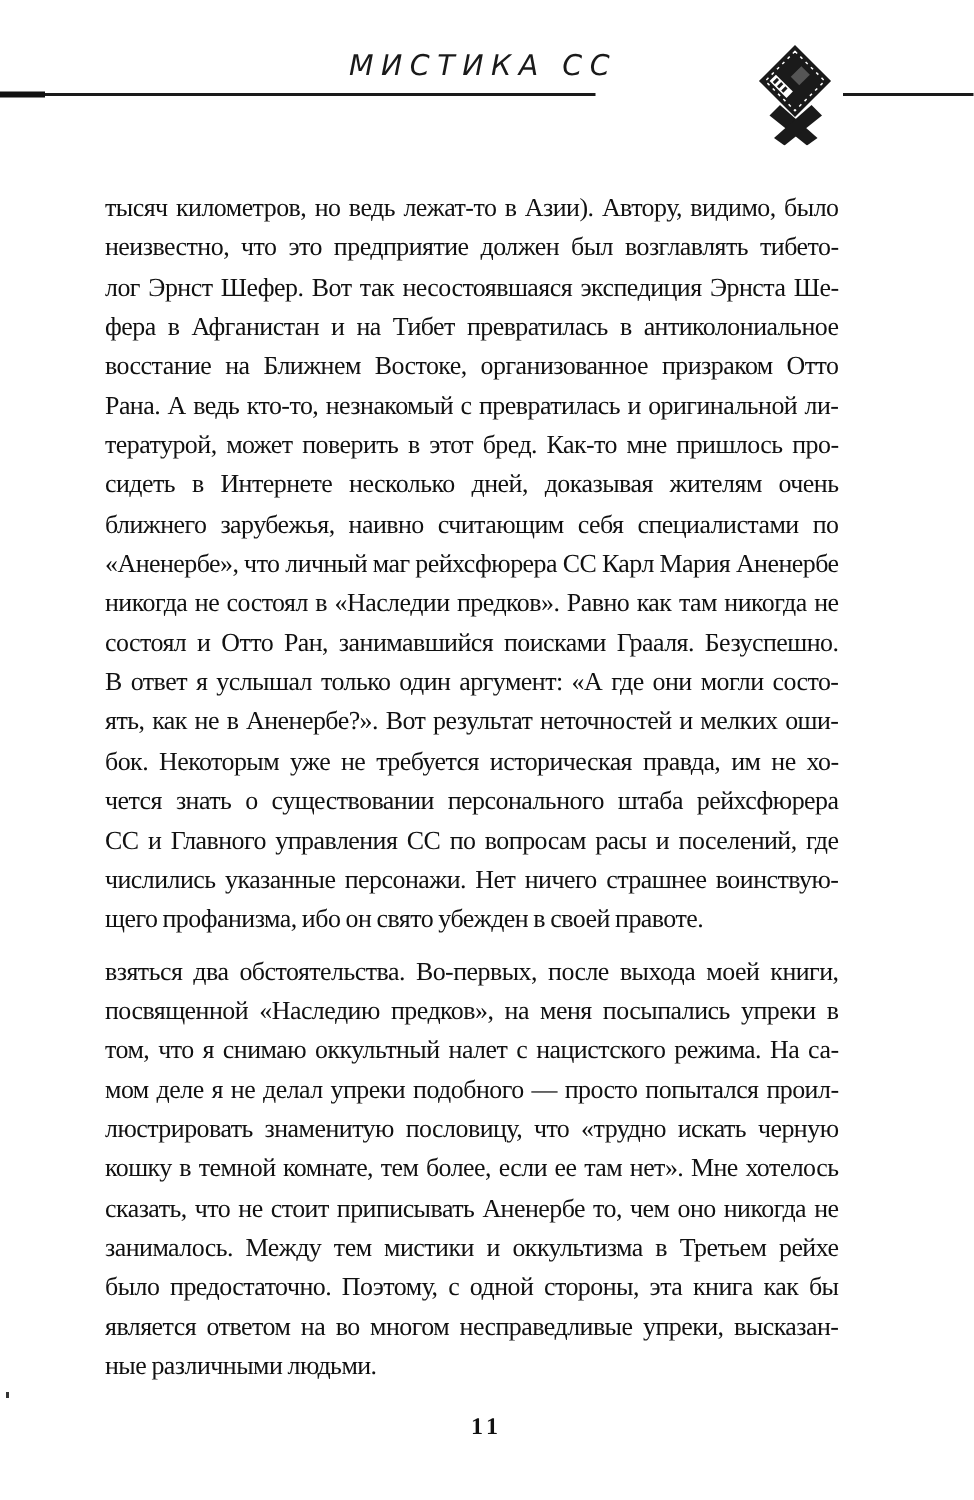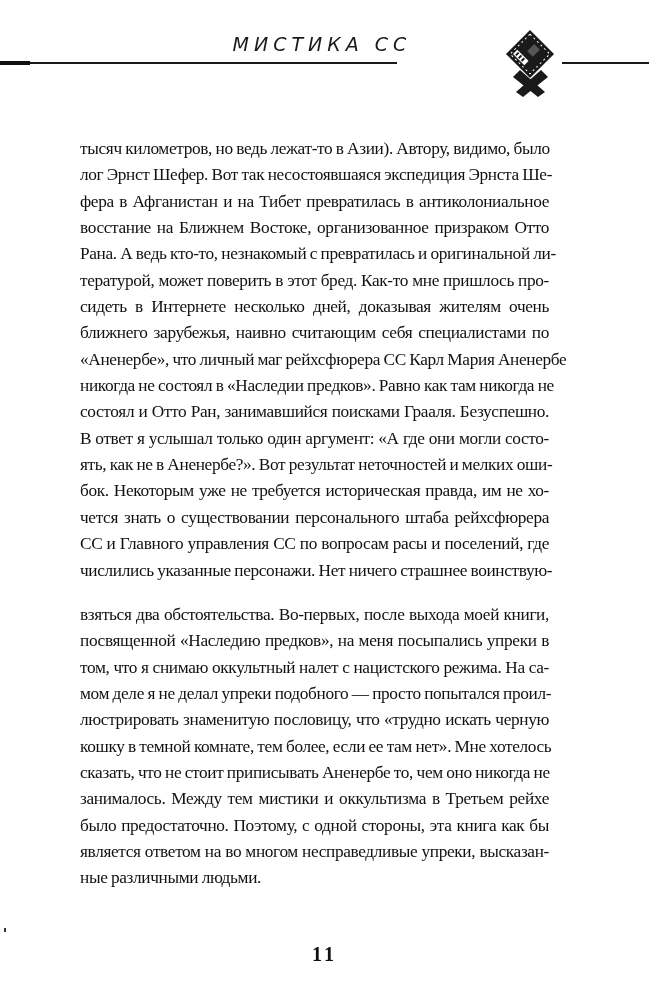--- a/index.html
+++ b/index.html
@@ -27,26 +27,26 @@
       background: #1a1a1a;
     }
     .emblem {
       position: absolute; top: -2px; left: 493px; width: 75px; height: 75px;
     }
     .text-block {
       position: absolute; top: 118px; left: 62px; width: 505px;
       font-size: 17.3px; line-height: 26.35px; text-align: justify;
       letter-spacing: -0.35px; word-spacing: -0.5px;
     }
-    .text-block p { margin: 18px; }
+    .text-block p { margin: 8px; }
     .line { display: block; text-align: justify; text-align-last: justify; white-space: nowrap; overflow: visible; }
     .line.last { text-align-last: left; }
     .page-number {
       position: absolute; top: 943px; left: 0; width: 649px; text-align: center;
-      font-size: 20px; font-weight: bold; letter-spacing: 3px;
+      font-size: 16px; font-weight: bold; letter-spacing: 3px;
     }
     .stray-mark {
       position: absolute; left: 4px; top: 928px; width: 2px; height: 4px; background: #333;
     }
   </style>
 </head>
 <body>
 
 <div class="running-head">
   <div class="head-title">МИСТИКА СС</div>
@@ -67,36 +67,38 @@
       <polygon points="55,55 48,48 23,70 30,75" fill="#1a1a1a"></polygon>
       <rect x="22" y="62" width="4" height="4" fill="#fff" transform="rotate(45 24 64)"></rect>
       <rect x="48" y="62" width="4" height="4" fill="#fff" transform="rotate(-45 50 64)"></rect>
     </g>
   </svg>
 </div>
 
 <div class="text-block">
   <p>
     <span class="line">тысяч километров, но ведь лежат-то в Азии). Автору, видимо, было</span>
+    <span class="line">неизвестно, что это предприятие должен был возглавлять тибето-</span>
     <span class="line">лог Эрнст Шефер. Вот так несостоявшаяся экспедиция Эрнста Ше-</span>
     <span class="line">фера в Афганистан и на Тибет превратилась в антиколониальное</span>
     <span class="line">восстание на Ближнем Востоке, организованное призраком Отто</span>
     <span class="line">Рана. А ведь кто-то, незнакомый с превратилась и оригинальной ли-</span>
     <span class="line">тературой, может поверить в этот бред. Как-то мне пришлось про-</span>
     <span class="line">сидеть в Интернете несколько дней, доказывая жителям очень</span>
     <span class="line">ближнего зарубежья, наивно считающим себя специалистами по</span>
     <span class="line">«Аненербе», что личный маг рейхсфюрера СС Карл Мария Аненербе</span>
     <span class="line">никогда не состоял в «Наследии предков». Равно как там никогда не</span>
     <span class="line">состоял и Отто Ран, занимавшийся поисками Грааля. Безуспешно.</span>
     <span class="line">В ответ я услышал только один аргумент: «А где они могли состо-</span>
     <span class="line">ять, как не в Аненербе?». Вот результат неточностей и мелких оши-</span>
     <span class="line">бок. Некоторым уже не требуется историческая правда, им не хо-</span>
     <span class="line">чется знать о существовании персонального штаба рейхсфюрера</span>
     <span class="line">СС и Главного управления СС по вопросам расы и поселений, где</span>
     <span class="line">числились указанные персонажи. Нет ничего страшнее воинствую-</span>
+    <span class="line last">щего профанизма, ибо он свято убежден в своей правоте.</span>
   </p>
   <p>
     <span class="line">взяться два обстоятельства. Во-первых, после выхода моей книги,</span>
     <span class="line">посвященной «Наследию предков», на меня посыпались упреки в</span>
     <span class="line">том, что я снимаю оккультный налет с нацистского режима. На са-</span>
     <span class="line">мом деле я не делал упреки подобного — просто попытался проил-</span>
     <span class="line">люстрировать знаменитую пословицу, что «трудно искать черную</span>
     <span class="line">кошку в темной комнате, тем более, если ее там нет». Мне хотелось</span>
     <span class="line">сказать, что не стоит приписывать Аненербе то, чем оно никогда не</span>
     <span class="line">занималось. Между тем мистики и оккультизма в Третьем рейхе</span>

